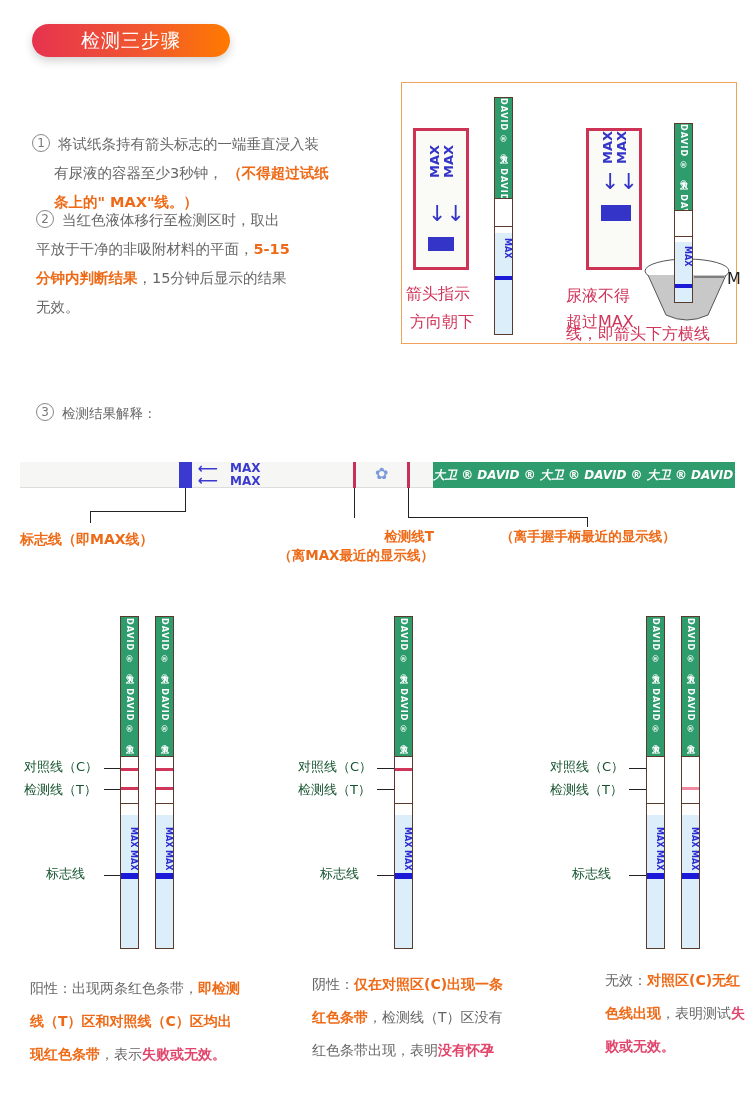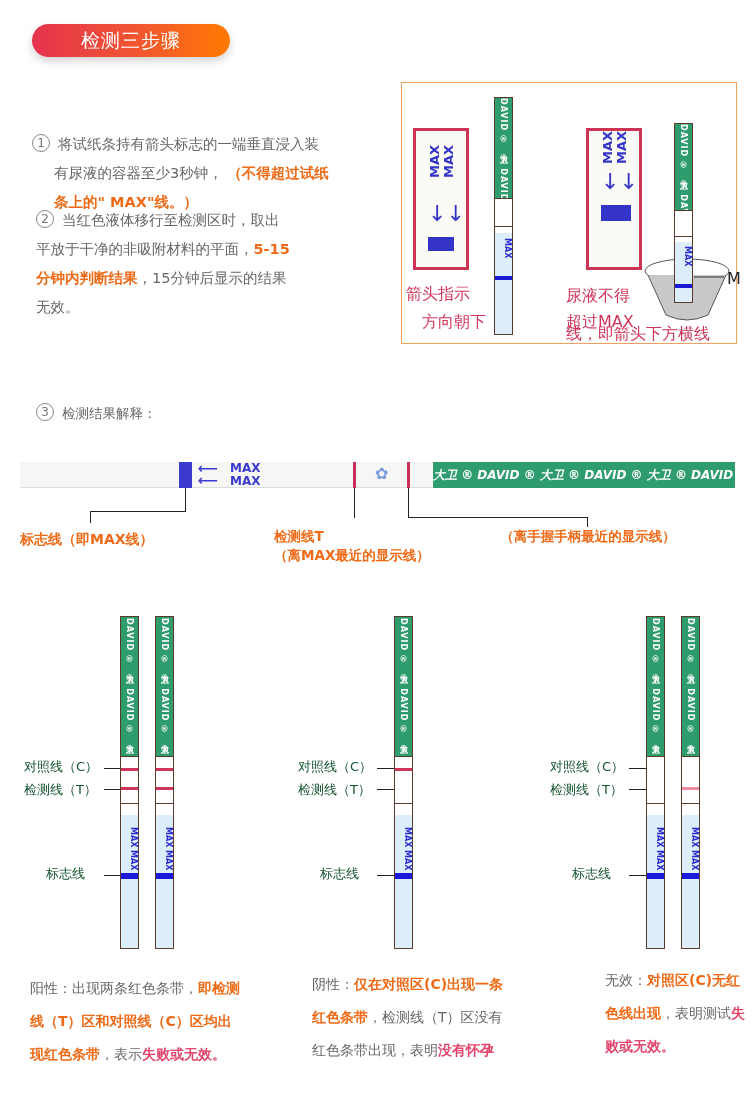--- a/index.html
+++ b/index.html
@@ -57,21 +57,21 @@
 
 <div class="abs illus">
 
   <div class="abs callout" style="left:11px; top:45px; width:56px; height:142px;">
     <div style="position:absolute; left:12px; top:14px; color:#3434c8; font-size:13px; font-weight:bold; writing-mode:vertical-rl; transform:rotate(180deg); line-height:14px;">MAX</div>
     <div style="position:absolute; left:26px; top:14px; color:#3434c8; font-size:13px; font-weight:bold; writing-mode:vertical-rl; transform:rotate(180deg); line-height:14px;">MAX</div>
     <div style="position:absolute; left:12px; top:72px; color:#3434c8; font-size:22px; line-height:22px;">↓↓</div>
     <div style="position:absolute; left:12px; top:106px; width:26px; height:14px; background:#3434c8;"></div>
   </div>
   <div class="abs redtxt" style="left:4px; top:198px;">箭头指示</div>
-  <div class="abs redtxt" style="left:20px; top:226px;">方向朝下</div>
+  <div class="abs redtxt" style="left:8px; top:226px;">方向朝下</div>
 
   <div class="strip" style="left:92px; top:14px; height:238px;">
     <div class="green" style="height:100px;">
         <span>DAVID ® 大卫 ® DAVID ® 大卫 ®</span>
       </div>
     <div class="sep" style="top:100px;"></div>
     <div class="sep" style="top:128px;"></div>
     <div class="sep" style="top:135px;"></div>
     <div class="blue" style="top:135px; bottom:0;"></div>
     <div class="maxtxt" style="top:140px;">MAX</div>
@@ -124,21 +124,21 @@
 
 <div class="abs" style="left:185px; top:488px; width:1px; height:24px; background:#222;"></div>
 <div class="abs" style="left:90px; top:511px; width:96px; height:1px; background:#222;"></div>
 <div class="abs" style="left:90px; top:511px; width:1px; height:12px; background:#222;"></div>
 <div class="abs" style="left:354px; top:488px; width:1px; height:30px; background:#222;"></div>
 <div class="abs" style="left:408px; top:488px; width:1px; height:30px; background:#222;"></div>
 <div class="abs" style="left:408px; top:517px; width:180px; height:1px; background:#222;"></div>
 <div class="abs" style="left:587px; top:517px; width:1px; height:10px; background:#222;"></div>
 
 <div class="abs orange" style="left:20px; top:531px; font-size:14px;">标志线（即MAX线）</div>
-<div class="abs orange" style="left:274px; top:527px; width:160px; text-align:left; font-size:13.5px; line-height:19px;">
+<div class="abs orange" style="left:274px; top:527px; width:160px; text-align:right; font-size:13.5px; line-height:19px;">
     <div>检测线T</div>
     <div>（离MAX最近的显示线）</div>
   </div>
 <div class="abs orange" style="left:490px; top:527px; width:196px; text-align:center; font-size:13.5px; line-height:19px;">
     <div>（离手握手柄最近的显示线）</div>
   </div>
 
 <div class="abs lbl" style="left:24px; top:758px;">对照线（C）</div>
 <div class="abs lbl" style="left:24px; top:781px;">检测线（T）</div>
 <div class="abs lbl" style="left:46px; top:865px;">标志线</div>

